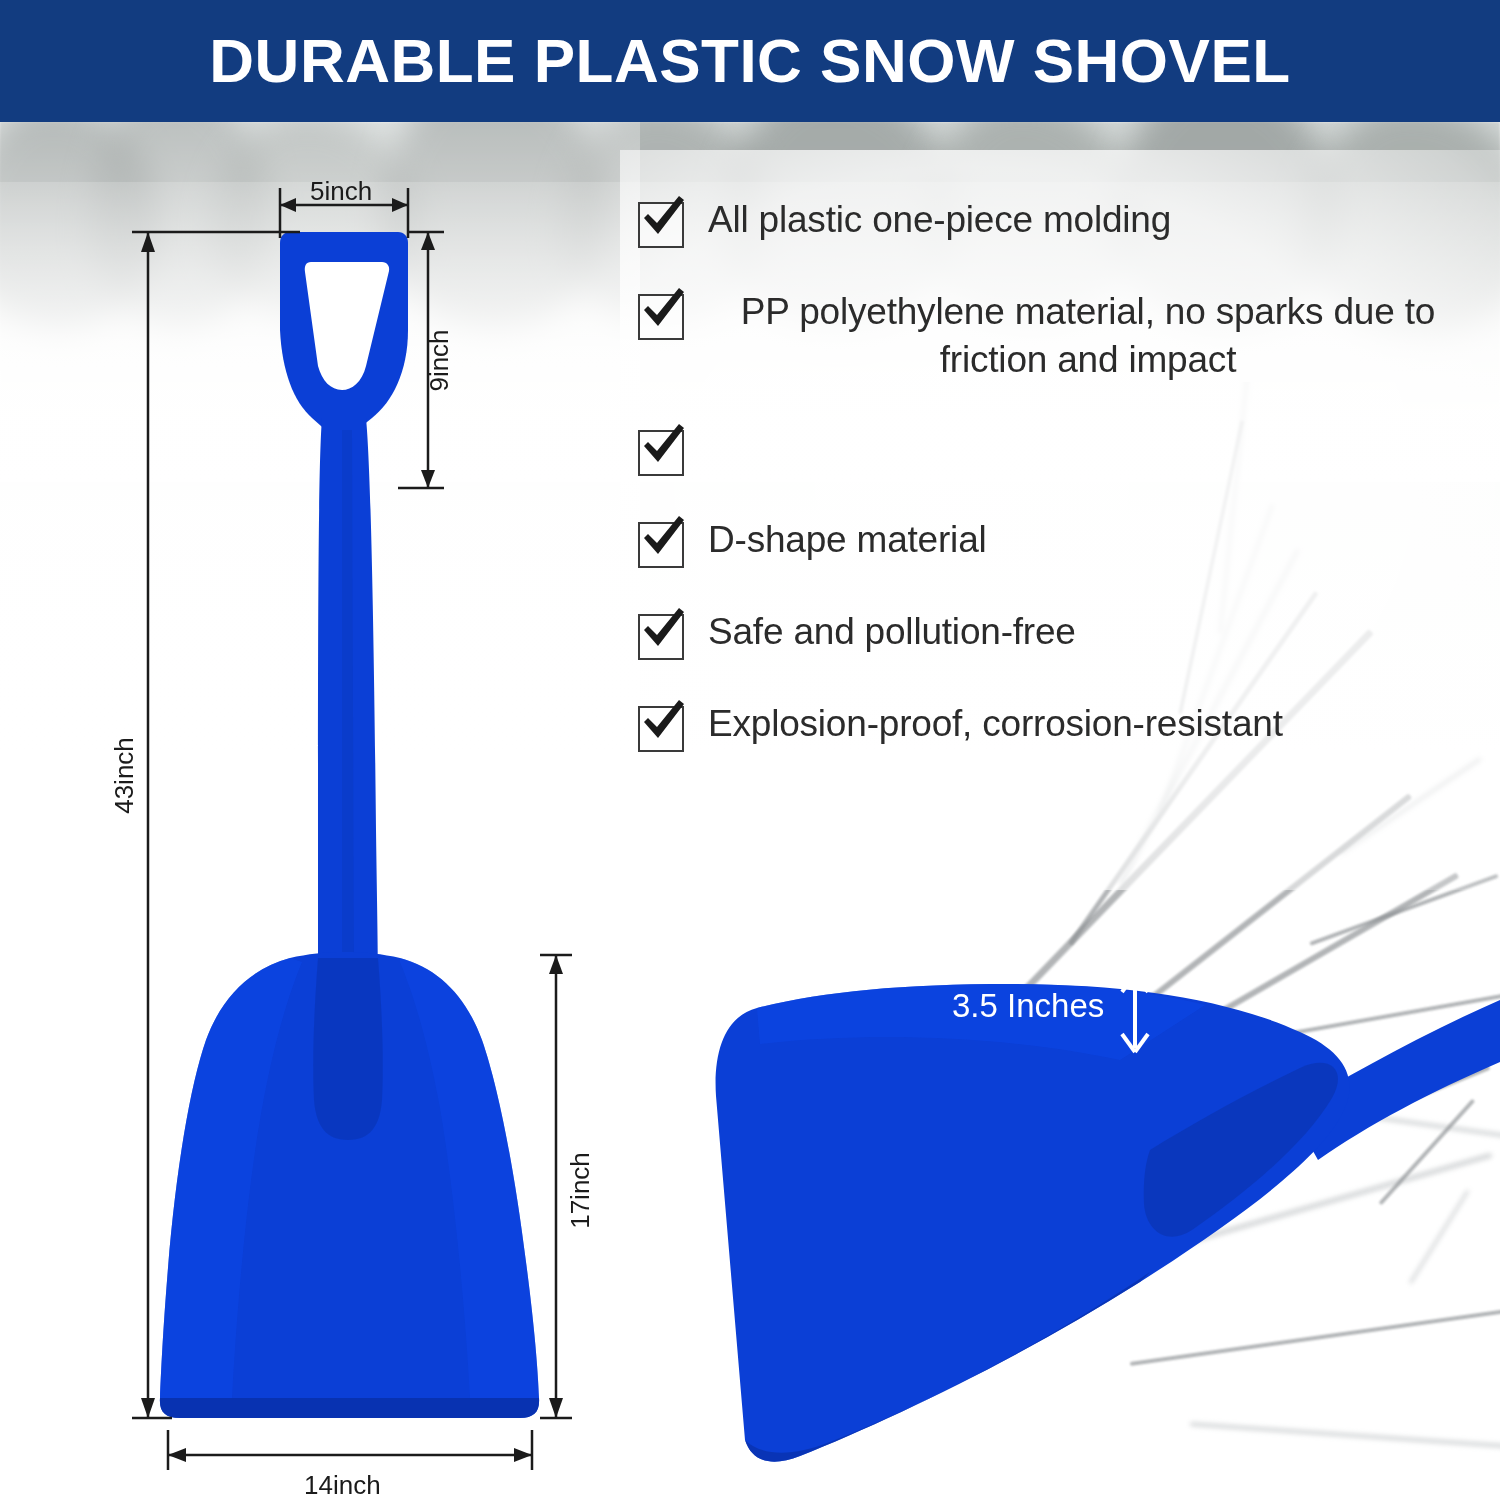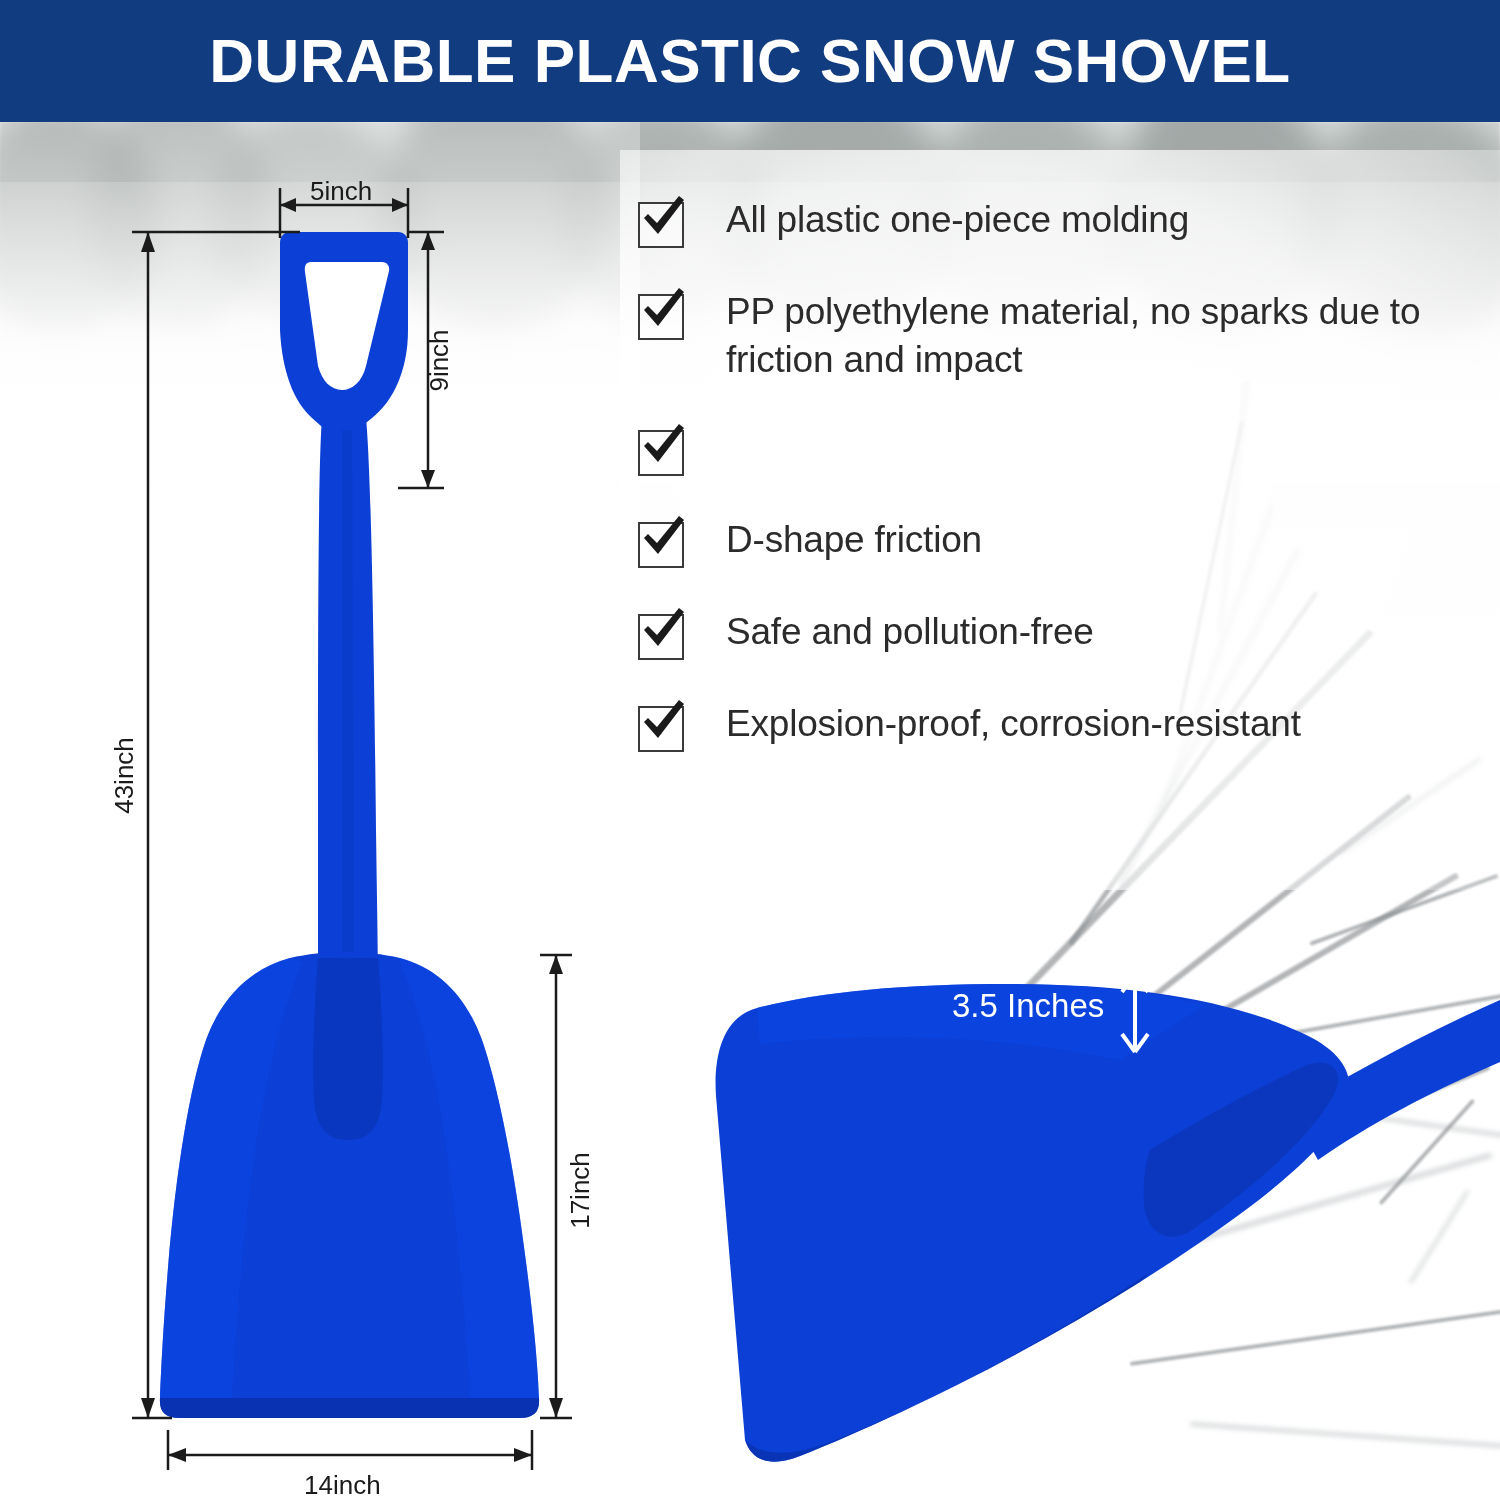--- a/index.html
+++ b/index.html
@@ -134,21 +134,20 @@
     position: absolute;
     left: 638px;
     top: 196px;
     width: 830px;
     z-index: 20;
   }
   .feature-row {
     display: flex;
     align-items: flex-start;
     margin-bottom: 40px;
-    gap: 18px;
   }
   .feature-check {
     position: relative;
     flex: 0 0 auto;
     width: 42px;
     height: 42px;
     border: 2px solid #3a3a3a;
     background: rgba(255,255,255,0.55);
     margin-right: 24px;
     margin-top: 6px;
@@ -430,38 +429,38 @@
         </span>
         <span class="feature-text">All plastic one-piece molding</span>
       </div>
 
       <div class="feature-row">
         <span class="feature-check">
           <svg viewBox="0 0 56 56" xmlns="http://www.w3.org/2000/svg">
             <path d="M 10 28 L 14 24 L 23 33 L 45 6 L 50 10 L 24 44 Z" fill="#1a1a1a"></path>
           </svg>
         </span>
-        <span class="feature-text" style="max-width:760px; display:inline-block;">PP polyethylene material, no sparks due to friction and impact</span>
-      </div>
-
-      <div class="feature-row">
-        <span class="feature-check">
-          <svg viewBox="0 0 56 56" xmlns="http://www.w3.org/2000/svg">
-            <path d="M 10 28 L 14 24 L 23 33 L 45 6 L 50 10 L 24 44 Z" fill="#1a1a1a"></path>
-          </svg>
-        </span>
-      </div>
-
-      <div class="feature-row">
-        <span class="feature-check">
-          <svg viewBox="0 0 56 56" xmlns="http://www.w3.org/2000/svg">
-            <path d="M 10 28 L 14 24 L 23 33 L 45 6 L 50 10 L 24 44 Z" fill="#1a1a1a"></path>
-          </svg>
-        </span>
-        <span class="feature-text">D-shape friction</span>
+        <span class="feature-text" style="max-width:760px; display:inline-block;text-align:center;">PP polyethylene material, no sparks due to friction and impact</span>
+      </div>
+
+      <div class="feature-row">
+        <span class="feature-check">
+          <svg viewBox="0 0 56 56" xmlns="http://www.w3.org/2000/svg">
+            <path d="M 10 28 L 14 24 L 23 33 L 45 6 L 50 10 L 24 44 Z" fill="#1a1a1a"></path>
+          </svg>
+        </span>
+      </div>
+
+      <div class="feature-row">
+        <span class="feature-check">
+          <svg viewBox="0 0 56 56" xmlns="http://www.w3.org/2000/svg">
+            <path d="M 10 28 L 14 24 L 23 33 L 45 6 L 50 10 L 24 44 Z" fill="#1a1a1a"></path>
+          </svg>
+        </span>
+        <span class="feature-text">D-shape material</span>
       </div>
 
       <div class="feature-row">
         <span class="feature-check">
           <svg viewBox="0 0 56 56" xmlns="http://www.w3.org/2000/svg">
             <path d="M 10 28 L 14 24 L 23 33 L 45 6 L 50 10 L 24 44 Z" fill="#1a1a1a"></path>
           </svg>
         </span>
         <span class="feature-text">Safe and pollution-free</span>
       </div>

